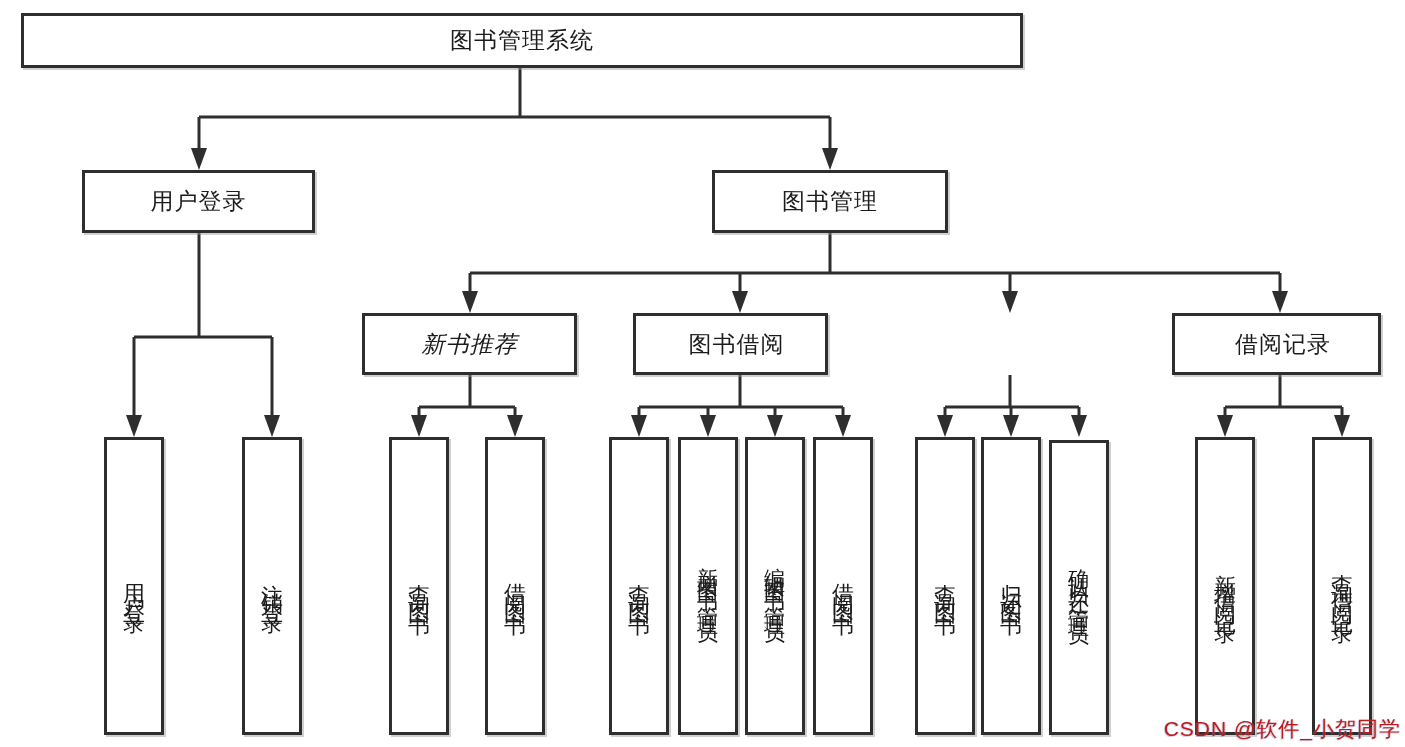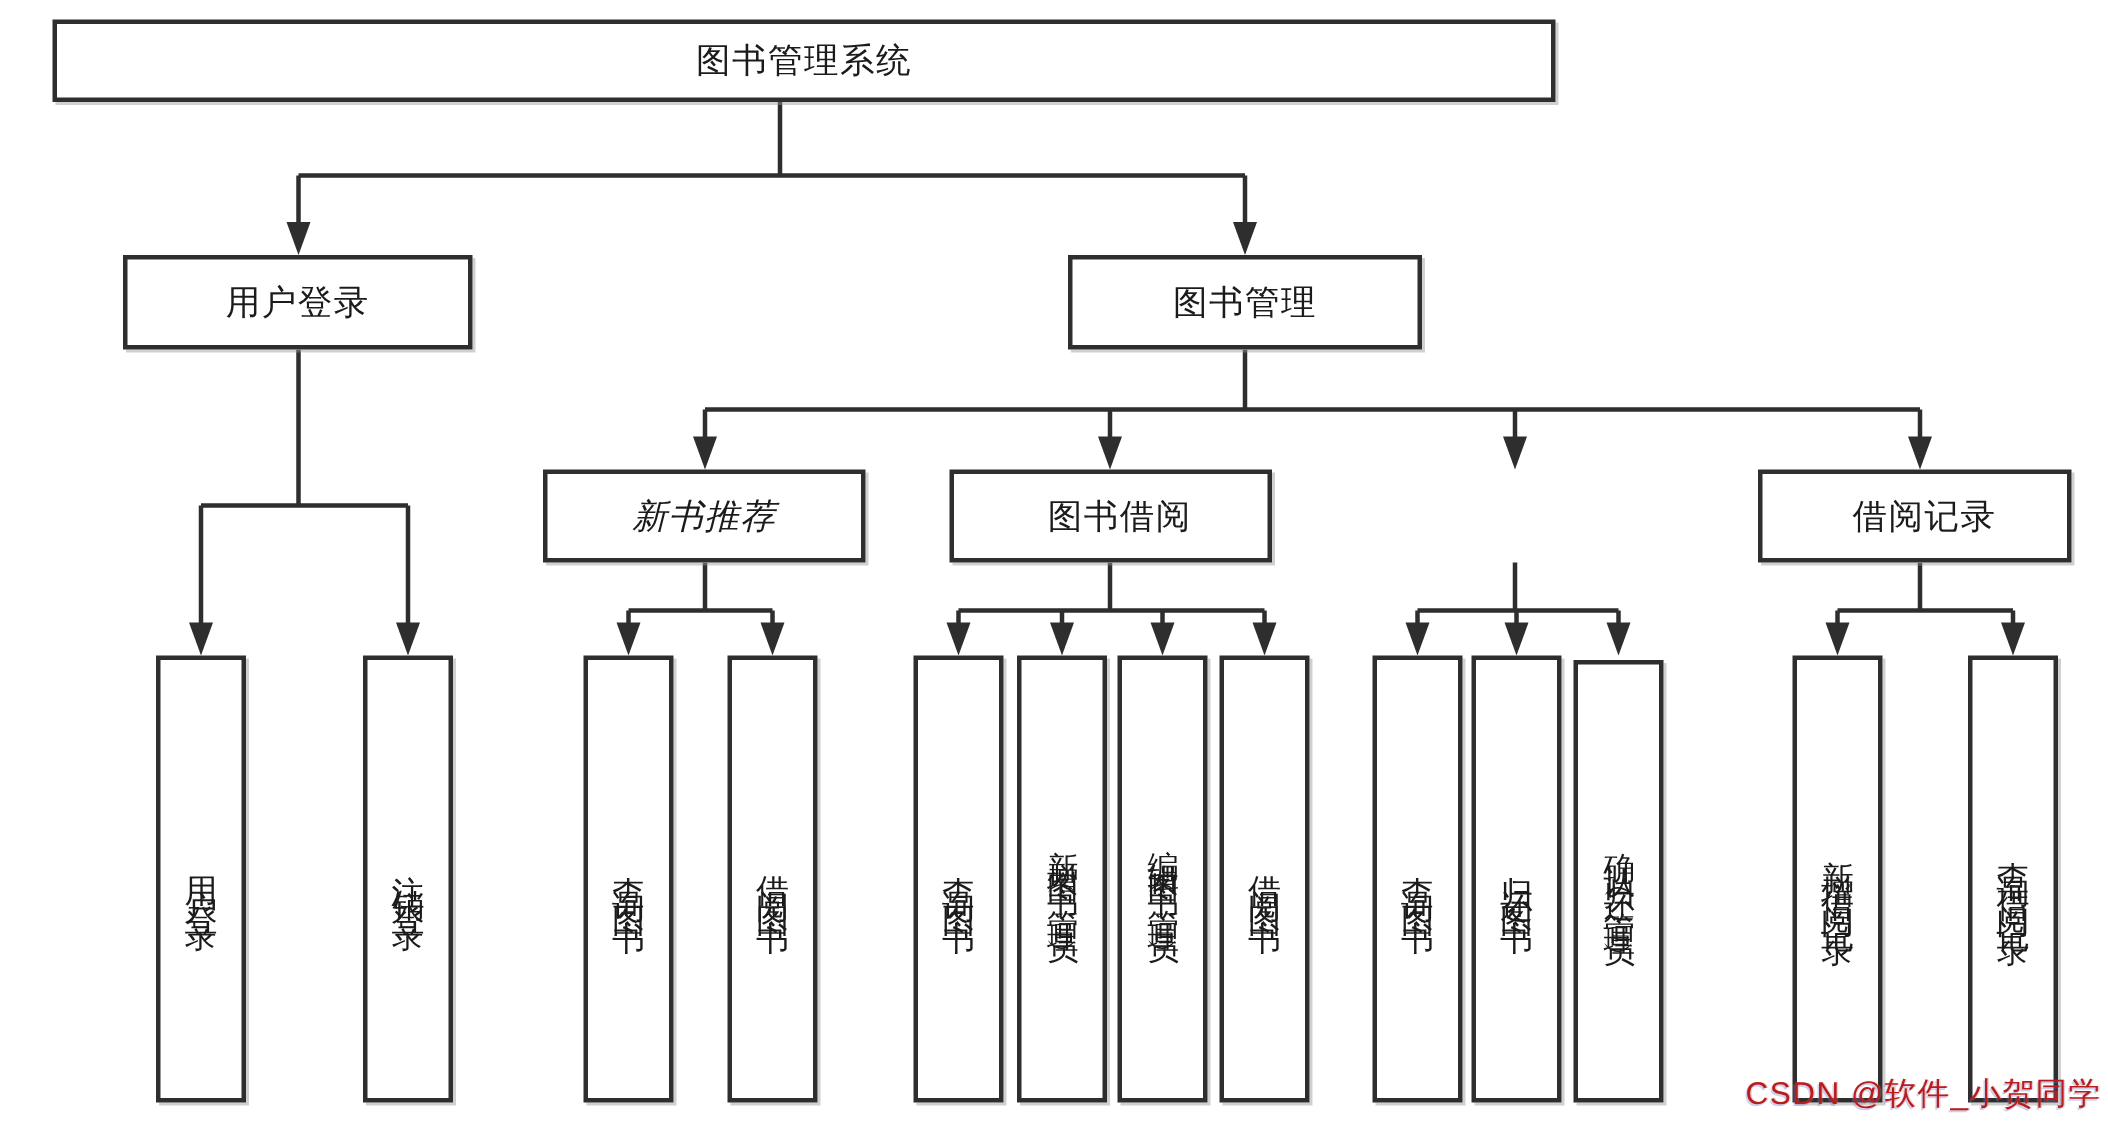--- a/index.html
+++ b/index.html
@@ -109,35 +109,35 @@
       <polygon points="1003,415 1019,415 1011,437" fill="#2e2e2e"></polygon>
       <path d="M1079 407 V419" stroke="#2e2e2e" stroke-width="3" fill="none"></path>
       <polygon points="1071,415 1087,415 1079,437" fill="#2e2e2e"></polygon>
       <path d="M1280 375 V407 M1225 407 H1342" stroke="#2e2e2e" stroke-width="3" fill="none"></path>
       <path d="M1225 407 V419" stroke="#2e2e2e" stroke-width="3" fill="none"></path>
       <polygon points="1217,415 1233,415 1225,437" fill="#2e2e2e"></polygon>
       <path d="M1342 407 V419" stroke="#2e2e2e" stroke-width="3" fill="none"></path>
       <polygon points="1334,415 1350,415 1342,437" fill="#2e2e2e"></polygon>
     </svg>
 
-  <div class="box" style="left:21px; top:13px; width:1002px; height:55px;margin-left:14px;">
+  <div class="box" style="left:21px; top:13px; width:1002px; height:55px;">
     <span class="hlabel">图书管理系统</span>
   </div>
 
   <div class="box" style="left:82px; top:170px; width:233px; height:63px;">
     <span class="hlabel">用户登录</span>
   </div>
   <div class="box" style="left:712px; top:170px; width:236px; height:63px;">
     <span class="hlabel">图书管理</span>
   </div>
 
   <div class="box" style="left:362px; top:313px; width:215px; height:62px;font-style:italic;">
     <span class="hlabel">新书推荐</span>
   </div>
-  <div class="box" style="left:633px; top:313px; width:215px; height:62px;padding-left:12px;">
+  <div class="box" style="left:633px; top:313px; width:195px; height:62px;padding-left:12px;">
     <span class="hlabel">图书借阅</span>
   </div>
   <div class="box" style="left:1172px; top:313px; width:209px; height:62px;padding-left:13px;">
     <span class="hlabel">借阅记录</span>
   </div>
 
   <div class="box" style="left:104px; top:437px; width:60px; height:298px;">
     <span class="vlabel">用户登录</span>
   </div>
   <div class="box" style="left:242px; top:437px; width:60px; height:298px;">

